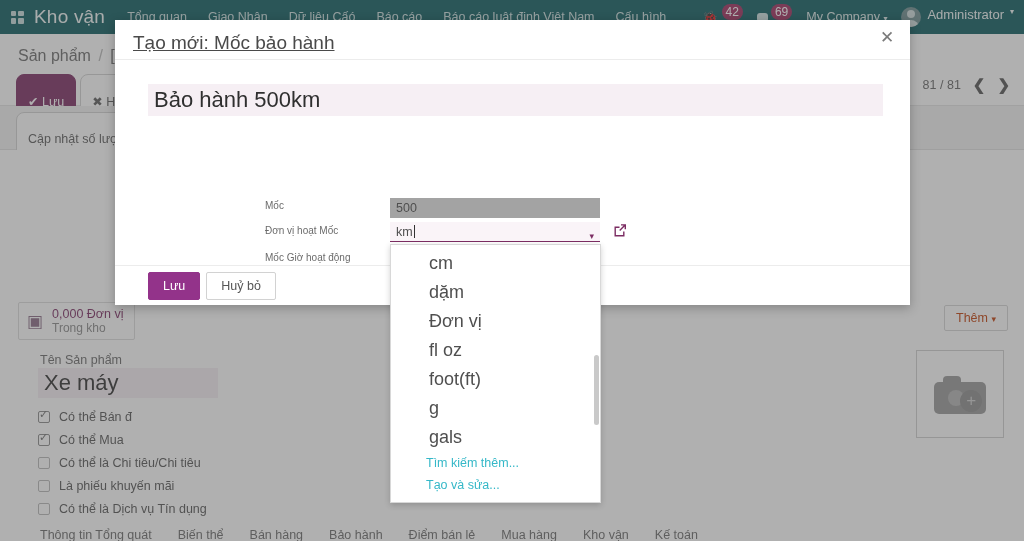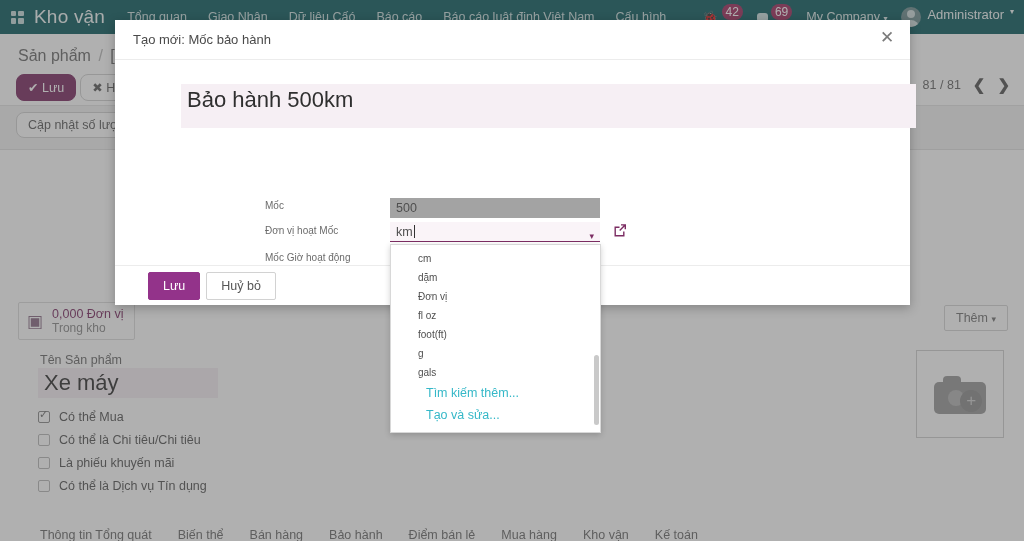--- a/index.html
+++ b/index.html
@@ -45,21 +45,21 @@
 
   
   .breadcrumb-row {
     position:absolute; top:34px; left:0; width:1024px; height:72px;
     background:#ffffff; border-bottom:1px solid #e4e4e4;
   }
   .breadcrumb { position:absolute; left:18px; top:13px; font-size:16px; color:#6b6b6b; }
   .breadcrumb .sep { color:#b7b7b7; margin:0 3px; }
   .btn-row { position:absolute; left:16px; top:40px; display:flex; gap:4px; }
   .btn {
-    font-size:12.5px; padding:5px 11px; border:1px solid #d2d2d2;
+    font-size:12.5px; padding:19px 11px; border:1px solid #d2d2d2;
     background:#fff; color:#5b5b5b; border-radius:8px; white-space:nowrap;
   }
   .btn-primary { background:#7c2d63; border-color:#7c2d63; color:#fff; }
   .pager {
     position:absolute; right:14px; top:42px; display:flex; align-items:center;
     gap:12px; font-size:12.5px; color:#666;
   }
   .pager .arw { font-size:15px; color:#555; font-weight:bold; }
 
   
@@ -72,21 +72,21 @@
     position:absolute; left:18px; top:152px;
     display:flex; align-items:center; gap:9px;
     border:1px solid #dcdcdc; background:#fff; border-radius:2px; padding:4px 10px 4px 8px;
   }
   .cubes { font-size:17px; color:#8a6b85; }
   .statbox .v { font-size:12.5px; color:#7c2d63; }
   .statbox .l { font-size:12px; color:#8a8a8a; }
   .add-dd {
     position:absolute; right:16px; top:155px;
     border:1px solid #d6d6d6; background:#fff; border-radius:2px;
-    font-size:12.5px; padding:5px 11px; color:#737373;
+    font-size:12.5px; padding:5px 11px; color:#c2410c;
   }
 
   
   .sheet { position:absolute; top:150px; left:0; width:1024px; height:391px; background:#fff; }
   .lbl { font-size:12.5px; color:#6b6b6b; }
   .prod-label { position:absolute; left:40px; top:203px; }
   .prod-name {
     position:absolute; left:38px; top:218px; font-size:22px; color:#303030;
     background:#f6eff4; padding:2px 6px; min-width:180px;
   }
@@ -120,29 +120,29 @@
 
   
   #dimmer { position:absolute; inset:0; background:rgba(80,80,80,.45); }
 
   
   .modal {
     position:absolute; left:115px; top:20px; width:795px; height:285px;
     background:#ffffff; box-shadow:0 3px 10px rgba(0,0,0,.25);
   }
   .modal-head { height:40px; border-bottom:1px solid #ececec; position:relative; }
-  .modal-title { position:absolute; left:18px; top:12px; font-size:13px; color:#4a4a4a; }
+  .modal-title { position:absolute; left:18px; top:12px; font-size:19px; color:#4a4a4a;text-decoration:underline; }
   .modal-x {
     position:absolute; right:14px; top:9px; font-size:17px; color:#7b7b7b;
     width:18px; height:18px; line-height:18px; text-align:center;
   }
   .modal-body { position:relative; height:205px; }
   .mtitle-input {
-    position:absolute; left:33px; top:24px; width:735px; height:44px;
-    background:#f6eff4; font-size:22px; color:#2f2f2f; padding:0 6px; line-height:32px;margin-left:33px;
+    position:absolute; left:33px; top:24px; width:735px; height:32px;
+    background:#f6eff4; font-size:22px; color:#2f2f2f; padding:0 6px; line-height:32px;
   }
   .fld-label { position:absolute; font-size:10px; color:#6b6b6b; }
   .fld {
     position:absolute; background:#a3a3a3; height:20px; line-height:20px;
     font-size:12.5px; color:#4f4f4f; padding:0 6px;
   }
   .fld-1 { left:275px; top:138px; width:210px; }
   .fld-2 {
     left:275px; top:162px; width:210px; border-bottom:1px solid #7c2d63;
     background:#faf4f8; padding-right:18px;
@@ -153,21 +153,21 @@
     vertical-align:-2px; margin-left:1px;
   }
   .ext-link {
     position:absolute; left:497px; top:162px; width:16px; height:16px; color:#7c2d63;
   }
   .dropdown {
     position:absolute; left:275px; top:184px; width:211px;
     background:#fff; border:1px solid #d8d8d8; box-shadow:0 2px 6px rgba(0,0,0,.18);
     padding:4px 0 6px; z-index:40;
   }
-  .dd-item { font-size:10px; color:#4f4f4f; padding:4px 0 4px 27px; }
+  .dd-item { font-size:18px; color:#4f4f4f; padding:4px 0 4px 38px; }
   .dd-action { font-size:12.5px; color:#35b8c8; padding:4px 0 4px 35px; }
   .dd-scroll { position:absolute; right:1px; top:110px; width:5px; height:70px; background:#c9c9c9; border-radius:3px; }
   .modal-foot {
     position:absolute; left:0; bottom:0; width:795px; height:40px;
     border-top:1px solid #ececec; display:flex; align-items:center; gap:6px; padding-left:33px;
   }
   .mbtn { font-size:12.5px; padding:6px 14px; border:1px solid #d2d2d2; background:#fff; color:#555; border-radius:2px; }
   .mbtn-primary { background:#93338a; border-color:#93338a; color:#fff; }
 </style>
 </head>
@@ -252,20 +252,24 @@
     </div>
     <button class="add-dd">
       <span>Thêm</span>
       <span style="font-size:9px">▾</span>
     </button>
 
     <div class="lbl prod-label">Tên Sản phẩm</div>
     <div class="prod-name">Xe máy</div>
 
     <div class="checks">
+      <label class="chk">
+        <span class="box on"></span>
+        <span>Có thể Bán đ</span>
+      </label>
       <label class="chk">
         <span class="box on"></span>
         <span>Có thể Mua </span>
       </label>
       <label class="chk">
         <span class="box"></span>
         <span>Có thể là Chi tiêu/Chi tiêu</span>
       </label>
       <label class="chk">
         <span class="box"></span>

